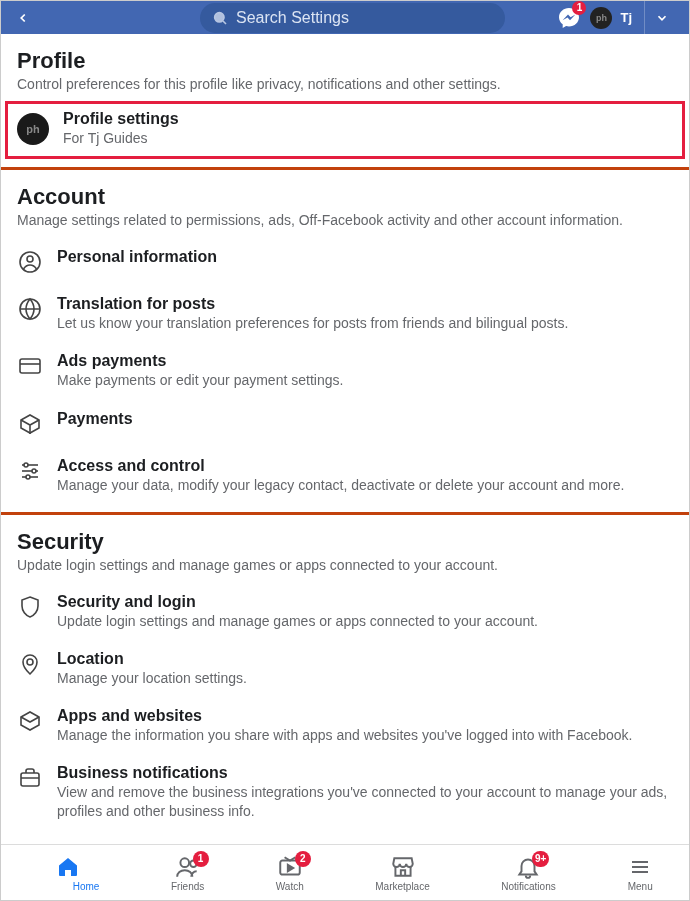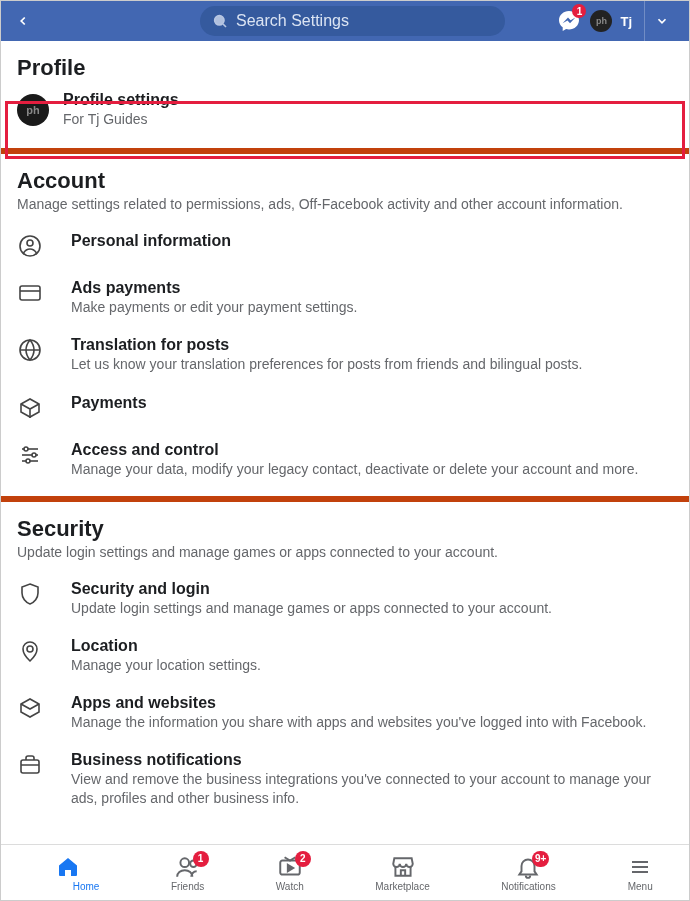--- a/index.html
+++ b/index.html
@@ -7,21 +7,21 @@
     font-family: -apple-system, BlinkMacSystemFont, "Segoe UI", Helvetica, Arial, sans-serif;
     width: 690px;
     height: 901px;
     background: #fff;
     overflow: hidden;
     position: relative;
     border: 1px solid #ccc;
   }
   .header {
     background: #4267B2;
-    height: 40px;
+    height: 33px;
     display: flex;
     align-items: center;
     padding: 0 10px;
     gap: 10px;
   }
   .back-btn { color: #fff; width: 24px; display:flex;align-items:center;justify-content:center;cursor:pointer;}
   .search-wrap {
     flex: 0 0 305px;
     margin-left: 155px;
     background: #355a9e;
@@ -43,26 +43,26 @@
   .badge {
     position:absolute; top:-4px; right:-4px; background:#e41e3f;color:#fff;
     font-size:10px; border-radius:8px; min-width:14px;height:14px;
     display:flex;align-items:center;justify-content:center;padding:0 3px;font-weight:600;
   }
   .avatar-sm{width:22px;height:22px;border-radius:50%;background:#222;display:flex;align-items:center;justify-content:center;color:#888;font-size:9px;font-weight:bold;}
   .uname{color:#fff;font-size:13px;font-weight:600;}
   .caret-box{border-left:1px solid rgba(255,255,255,.25);height:44px;display:flex;align-items:center;padding:0 10px;margin-left:4px;}
 
   .content { height: calc(901px - 44px - 56px); overflow-y:hidden; }
-  .section { padding: 14px 16px 0 16px; border-bottom: 6px solid #c2410c; padding-bottom: 8px;}
+  .section { padding: 14px 16px 0 16px; border-bottom: 3px solid #c2410c; padding-bottom: 8px;}
   .section:last-child{border-bottom:none;}
   .sec-title { font-size: 22px; font-weight: 700; color:#1c1e21; margin-bottom:2px;}
   .sec-sub { font-size: 14px; color:#65676b; margin-bottom:10px;}
   .row {
-    display:flex; align-items:flex-start; gap:28px; padding:10px 0;
+    display:flex; align-items:flex-start; gap:14px; padding:10px 0;
   }
   .row-icon{width:26px;height:26px;flex:0 0 26px;display:flex;align-items:center;justify-content:center;color:#444;margin-top:1px;}
   .row-icon svg{stroke:#444;}
   .row-body{flex:1;}
   .row-title{font-size:16px;font-weight:600;color:#1c1e21;margin-bottom:1px;}
   .row-sub{font-size:14px;color:#65676b;line-height:1.3;}
   .profile-row{display:flex;align-items:center;gap:14px;padding:8px 0 12px 0;}
   .profile-avatar{width:32px;height:32px;border-radius:50%;background:#1a1a1a;display:flex;align-items:center;justify-content:center;color:#888;font-size:11px;font-weight:bold;flex:0 0 32px;}
   .highlight-box{border:3px solid #e41e3f;position:absolute;left:4px;right:4px;top:100px;height:58px;pointer-events:none;}
 
@@ -110,20 +110,21 @@
           <polyline points="6 9 12 15 18 9"></polyline>
         </svg>
     </div>
   </div>
 </div>
 
 <div class="content">
 
   <div class="section">
     <div class="sec-title">Profile</div>
+    <div class="sec-sub">Control preferences for this profile like privacy, notifications and other settings.</div>
     <div class="profile-row">
       <div class="profile-avatar">ph</div>
       <div class="row-body">
         <div class="row-title">Profile settings</div>
         <div class="row-sub">For Tj Guides</div>
       </div>
     </div>
   </div>
 
   <div class="section">
@@ -138,39 +139,39 @@
             <path d="M5.5 19c1.6-2.6 4-4 6.5-4s4.9 1.4 6.5 4"></path>
           </svg>
         </div>
       <div class="row-body">
           <div class="row-title">Personal information</div>
         </div>
     </div>
     <div class="row">
       <div class="row-icon">
           <svg width="24" height="24" viewBox="0 0 24 24" fill="none" stroke="#555" stroke-width="1.6">
+            <circle cx="12" cy="12" r="10"></circle>
+            <path d="M2 12h20M12 2c2.5 3 4 7 4 10s-1.5 7-4 10c-2.5-3-4-7-4-10s1.5-7 4-10z"></path>
+          </svg>
+        </div>
+      <div class="row-body">
+          <div class="row-title">Translation for posts</div>
+          <div class="row-sub">Let us know your translation preferences for posts from friends and bilingual posts.</div>
+        </div>
+    </div>
+    <div class="row">
+      <div class="row-icon">
+          <svg width="24" height="24" viewBox="0 0 24 24" fill="none" stroke="#555" stroke-width="1.6">
             <rect x="2" y="5" width="20" height="14" rx="2"></rect>
             <line x1="2" y1="10" x2="22" y2="10"></line>
           </svg>
         </div>
       <div class="row-body">
           <div class="row-title">Ads payments</div>
           <div class="row-sub">Make payments or edit your payment settings.</div>
-        </div>
-    </div>
-    <div class="row">
-      <div class="row-icon">
-          <svg width="24" height="24" viewBox="0 0 24 24" fill="none" stroke="#555" stroke-width="1.6">
-            <circle cx="12" cy="12" r="10"></circle>
-            <path d="M2 12h20M12 2c2.5 3 4 7 4 10s-1.5 7-4 10c-2.5-3-4-7-4-10s1.5-7 4-10z"></path>
-          </svg>
-        </div>
-      <div class="row-body">
-          <div class="row-title">Translation for posts</div>
-          <div class="row-sub">Let us know your translation preferences for posts from friends and bilingual posts.</div>
         </div>
     </div>
     <div class="row">
       <div class="row-icon">
           <svg width="24" height="24" viewBox="0 0 24 24" fill="none" stroke="#555" stroke-width="1.6">
             <path d="M21 8l-9-5-9 5v8l9 5 9-5V8z"></path>
             <path d="M3 8l9 5 9-5M12 13v9"></path>
           </svg>
         </div>
       <div class="row-body">

